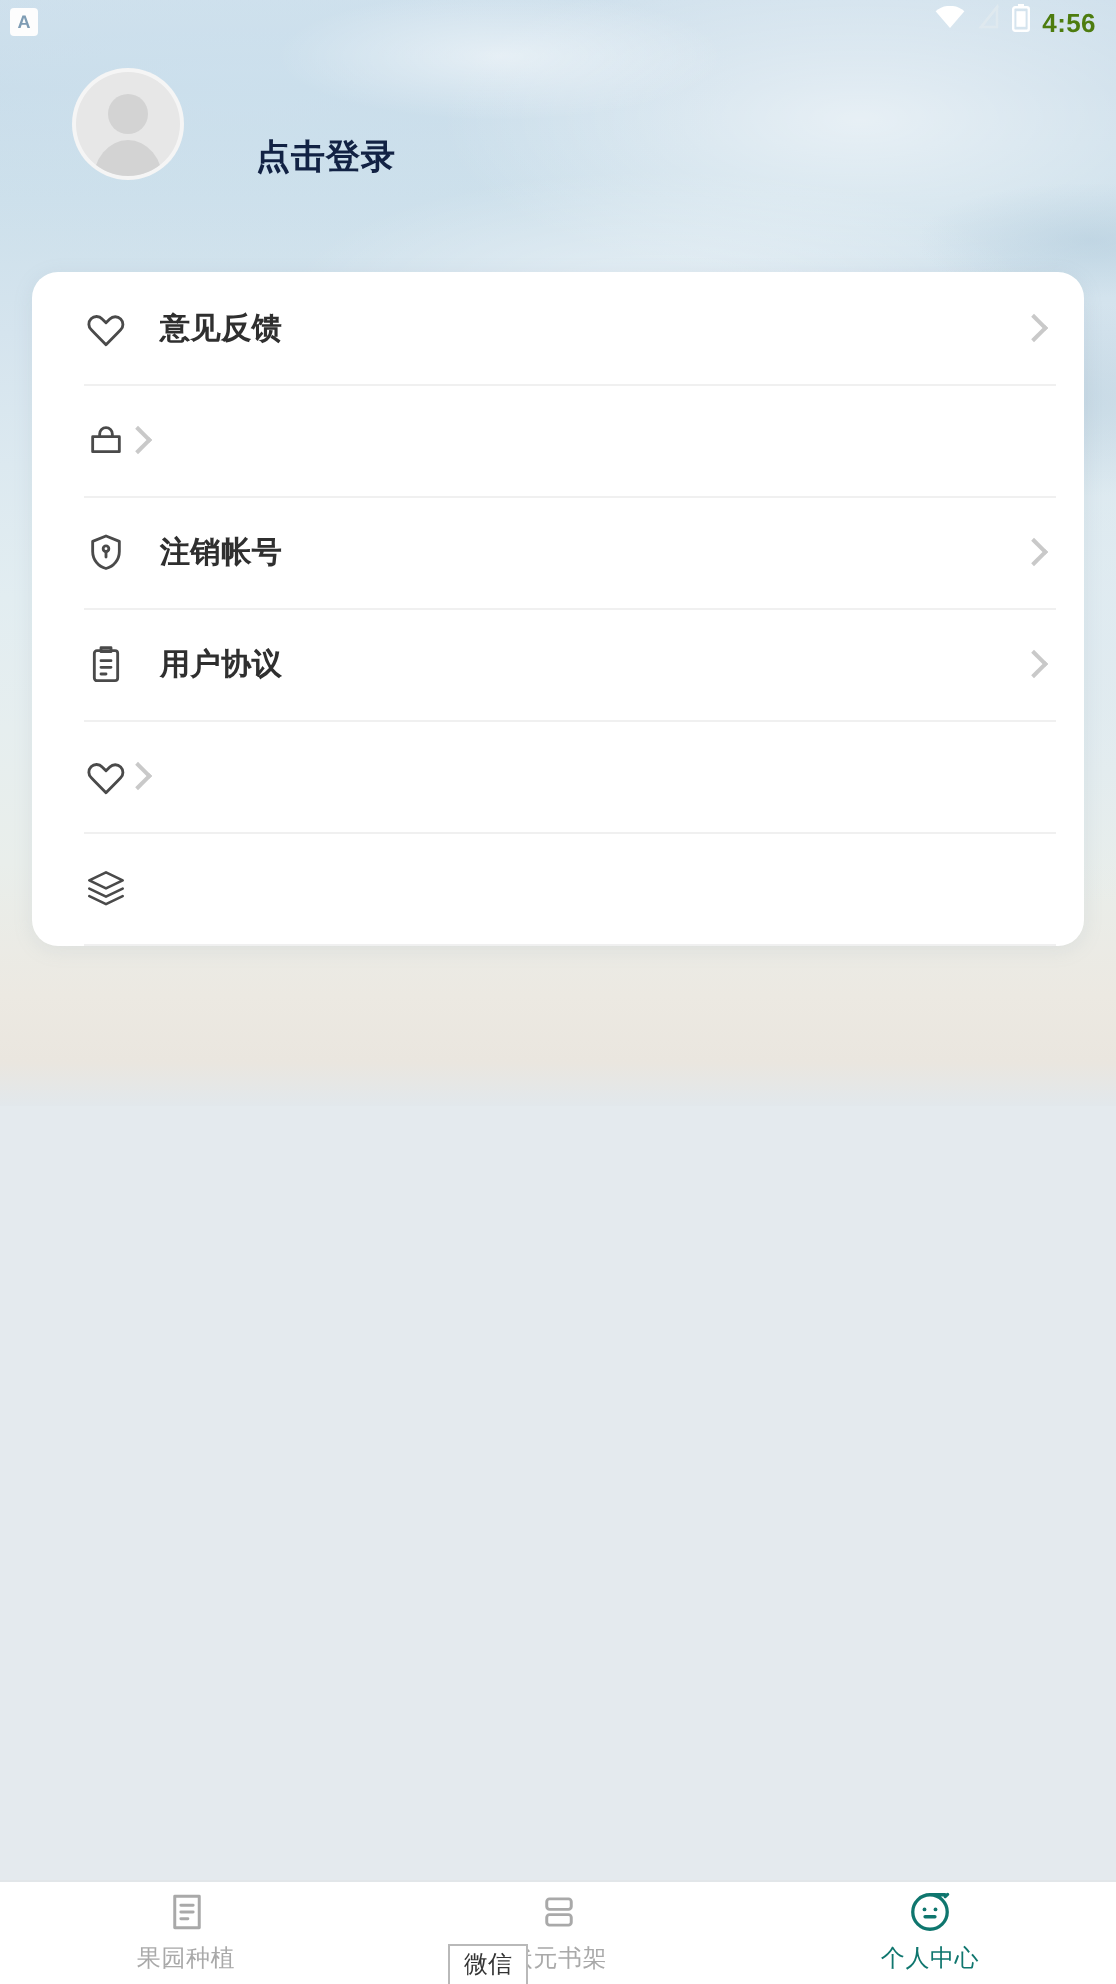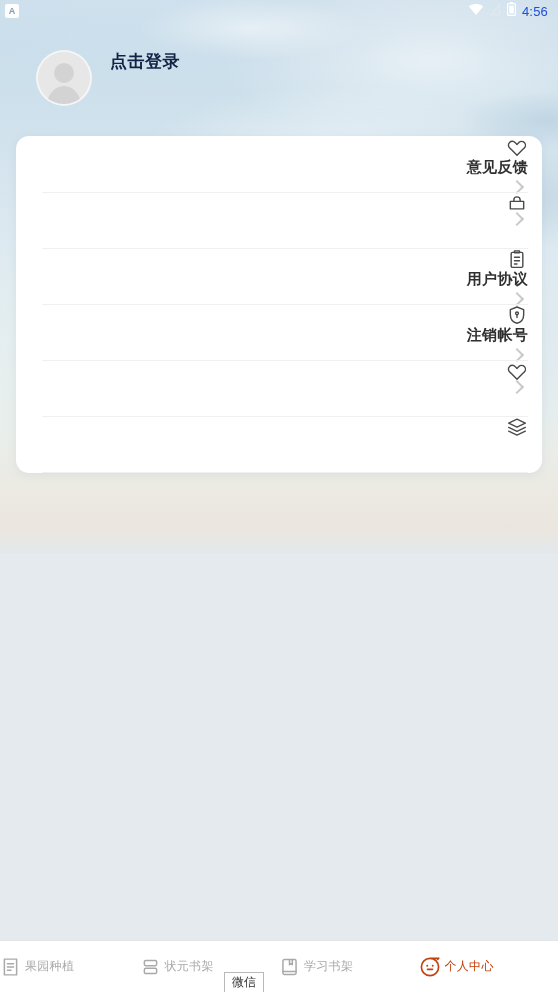--- a/index.html
+++ b/index.html
@@ -49,26 +49,26 @@
     padding:0 10px 0 5px;
   }
   .sb-left{ display:flex; align-items:center; gap:5px; }
   .app-badge{
     width:14px; height:14px; border-radius:2px;
     background:#fdfdfd; display:flex; align-items:center; justify-content:center;
     font-size:9px; color:#7e9cb4; font-weight:700; line-height:1;
   }
   .sb-spacer{ flex:1; }
   .sb-right{ display:flex; align-items:center; gap:6px; }
-  .sb-time{ color:#1d4ed8; font-size:13px; font-weight:400; letter-spacing:.2px; }
+  .sb-time{ color:#4d7c0f; font-size:13px; font-weight:700; letter-spacing:.2px; }
 
   
   .profile{
-    position:absolute; left:36px; top:50px; z-index:5;
-    display:flex; align-items:flex-start; gap:18px;
+    position:absolute; left:36px; top:34px; z-index:5;
+    display:flex; align-items:flex-end; gap:36px;
   }
   .avatar{
     width:56px; height:56px; border-radius:50%;
     background:#e7e7e7; position:relative; overflow:hidden;
     border:2px solid rgba(255,255,255,.6);
   }
   .avatar .head{
     position:absolute; left:50%; top:21%;
     transform:translateX(-50%);
     width:20px; height:20px; border-radius:50%; background:#d3d3d3;
@@ -84,22 +84,22 @@
   }
 
   
   .card{
     position:absolute; left:16px; top:136px; width:526px;
     background:#ffffff; border-radius:13px;
     box-shadow:0 2px 10px rgba(120,145,165,.13);
     z-index:5; overflow:hidden;
   }
   .row{
-    height:56px; display:flex; align-items:flex-end;
-    padding:0 14px 0 26px; position:relative;flex-direction:column;
+    height:56px; display:flex; align-items:center;
+    padding:0 14px 0 26px; position:relative;
   }
   .row + .row:before{
     content:""; position:absolute; left:26px; right:14px; top:0;
     height:1px; background:#f0f0f0;
   }
   .card:after{
     content:""; display:block; margin:0 14px 0 26px;
     height:1px; background:#f0f0f0;
   }
   .row .ico{
@@ -119,25 +119,25 @@
   }
   .row .chev.hidden{ visibility:hidden; }
 
   
   .tabbar{
     position:absolute; left:0; bottom:0; width:558px; height:52px;
     background:#ffffff; border-top:1px solid #e2e6e9;
     display:flex; z-index:20;
   }
   .tab{
-    flex:1; display:flex; flex-direction:row;
-    align-items:center; gap:4px;
+    flex:1; display:flex; flex-direction:column;
+    align-items:center; justify-content:center; gap:4px;
     color:#a9a9a9;
   }
-  .tab.active{ color:#c2410c; }
+  .tab.active{ color:#0f766e; }
   .tab .ticon{ height:22px; display:flex; align-items:center; justify-content:center; }
   .tab .tlabel{ font-size:12px; font-weight:400; letter-spacing:.3px; }
 
   
   .wechat-tip{
     position:absolute; left:224px; top:972px;
     border:1px solid #b9b9b9; background:#ffffff;
     padding:2px 7px 3px; font-size:12px; color:#333;
     z-index:30; line-height:1.25;
   }
@@ -201,38 +201,38 @@
         <path d="M4 10h16v9H4z"></path>
         <path d="M8.2 10V8.4a3.8 3.8 0 0 1 7.6 0V10"></path>
       </svg>
     </span>
     <span class="chev"></span>
   </div>
 
   <div class="row">
     <span class="ico">
       <svg width="20" height="20" viewBox="0 0 24 24" fill="none" stroke="currentColor" stroke-width="1.7" stroke-linecap="round" stroke-linejoin="round">
+        <path d="M12 2.4 20 5.6v6.1c0 5-3.4 9-8 10.2-4.6-1.2-8-5.2-8-10.2V5.6z"></path>
+        <circle cx="12" cy="10" r="1.7"></circle>
+        <path d="M12 11.9v3.1"></path>
+      </svg>
+    </span>
+    <span class="label">注销帐号</span>
+    <span class="chev"></span>
+  </div>
+
+  <div class="row">
+    <span class="ico">
+      <svg width="20" height="20" viewBox="0 0 24 24" fill="none" stroke="currentColor" stroke-width="1.7" stroke-linecap="round" stroke-linejoin="round">
         <rect x="5" y="4" width="14" height="18" rx="1.6"></rect>
         <path d="M9 2.2h6v2.4H9z"></path>
         <path d="M9 10h6M9 14h6M9 18h3"></path>
       </svg>
     </span>
     <span class="label">用户协议</span>
-    <span class="chev"></span>
-  </div>
-
-  <div class="row">
-    <span class="ico">
-      <svg width="20" height="20" viewBox="0 0 24 24" fill="none" stroke="currentColor" stroke-width="1.7" stroke-linecap="round" stroke-linejoin="round">
-        <path d="M12 2.4 20 5.6v6.1c0 5-3.4 9-8 10.2-4.6-1.2-8-5.2-8-10.2V5.6z"></path>
-        <circle cx="12" cy="10" r="1.7"></circle>
-        <path d="M12 11.9v3.1"></path>
-      </svg>
-    </span>
-    <span class="label">注销帐号</span>
     <span class="chev"></span>
   </div>
 
   <div class="row">
     <span class="ico">
       <svg width="20" height="20" viewBox="0 0 24 24" fill="none" stroke="currentColor" stroke-width="1.7" stroke-linecap="round" stroke-linejoin="round">
         <path d="M20.8 6.6a4.6 4.6 0 0 0-6.5 0L12 8.9l-2.3-2.3a4.6 4.6 0 1 0-6.5 6.5l2.3 2.3L12 22l6.5-6.6 2.3-2.3a4.6 4.6 0 0 0 0-6.5z"></path>
       </svg>
     </span>
     <span class="chev"></span>
@@ -266,30 +266,20 @@
   <div class="tab">
     <span class="ticon">
       <svg width="21" height="22" viewBox="0 0 24 24" fill="none" stroke="currentColor" stroke-width="1.7" stroke-linecap="round" stroke-linejoin="round">
         <rect x="5" y="4.5" width="14" height="6" rx="1.6"></rect>
         <rect x="5" y="13.5" width="14" height="6" rx="1.6"></rect>
       </svg>
     </span>
     <span class="tlabel">状元书架</span>
   </div>
 
-  <div class="tab">
-    <span class="ticon">
-      <svg width="21" height="22" viewBox="0 0 24 24" fill="none" stroke="currentColor" stroke-width="1.7" stroke-linecap="round" stroke-linejoin="round">
-        <rect x="4.5" y="3.5" width="15" height="17" rx="1.6"></rect>
-        <path d="M4.5 17.2h15"></path>
-        <path d="M15.2 3.8v5.6l-1.6-1.3-1.6 1.3V3.8"></path>
-      </svg>
-    </span>
-    <span class="tlabel">学习书架</span>
-  </div>
 
   <div class="tab active">
     <span class="ticon">
       <svg width="22" height="22" viewBox="0 0 24 24" fill="none" stroke="currentColor" stroke-width="1.8" stroke-linecap="round" stroke-linejoin="round">
         <path d="M12 2.6a9.4 9.4 0 1 1-9.4 9.4 9.4 9.4 0 0 1 9.4-9.4h8.2a1.2 1.2 0 0 1 0 0"></path>
         <path d="M20.3 3.6 21.6 2.4"></path>
         <circle cx="9" cy="10.6" r="1.05" fill="currentColor" stroke="none"></circle>
         <circle cx="15" cy="10.6" r="1.05" fill="currentColor" stroke="none"></circle>
         <path d="M9.3 14.6h5.4"></path>
       </svg>

